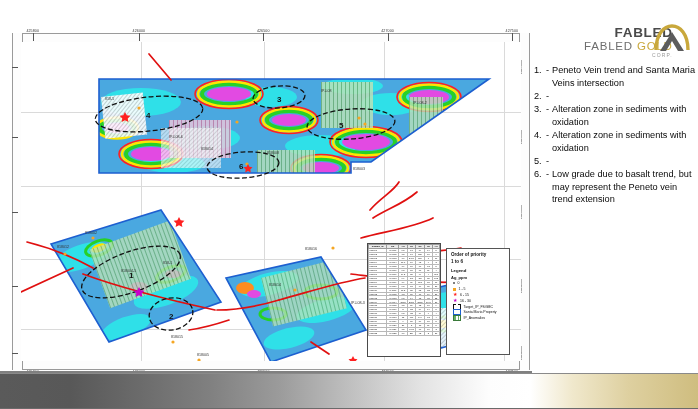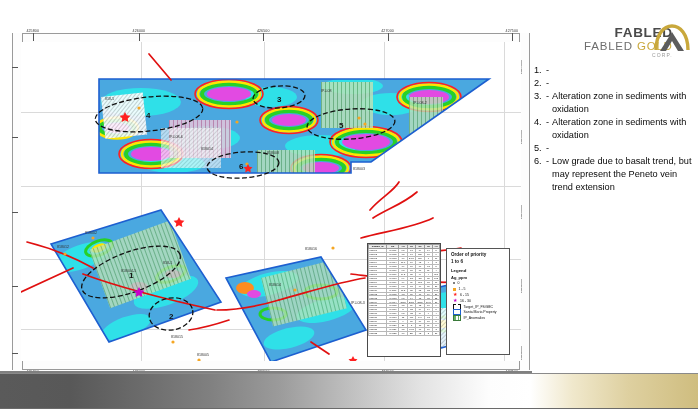--- a/index.html
+++ b/index.html
@@ -703,20 +703,21 @@
           <span class="sw-hatch"></span>
           <span class="lbl">IP_Anomalies</span>
         </div>
       </div>
   </div>
 
   <div class="bullets" id="bullets">
       <div class="bullet">
         <span class="num">1.</span>
         <span class="dash">-</span>
+        <span class="txt">Peneto Vein trend and Santa Maria Veins intersection</span>
       </div>
       <div class="bullet">
         <span class="num">2.</span>
         <span class="dash">-</span>
       </div>
       <div class="bullet">
         <span class="num">3.</span>
         <span class="dash">-</span>
         <span class="txt">Alteration zone in sediments  with oxidation</span>
       </div>

